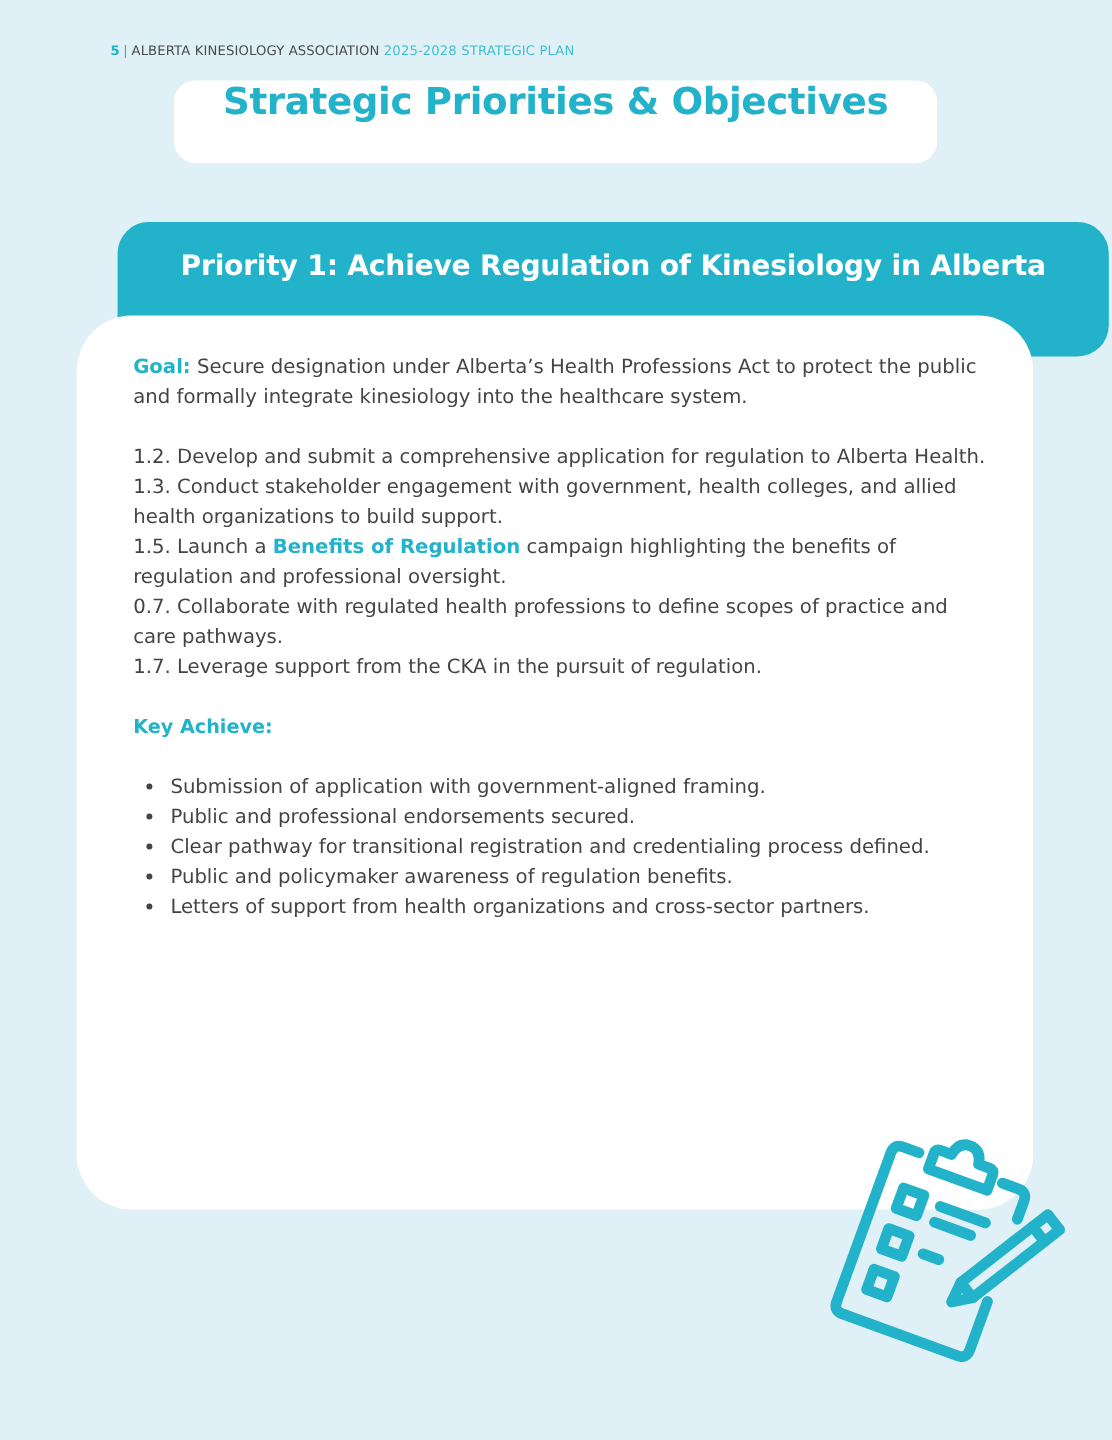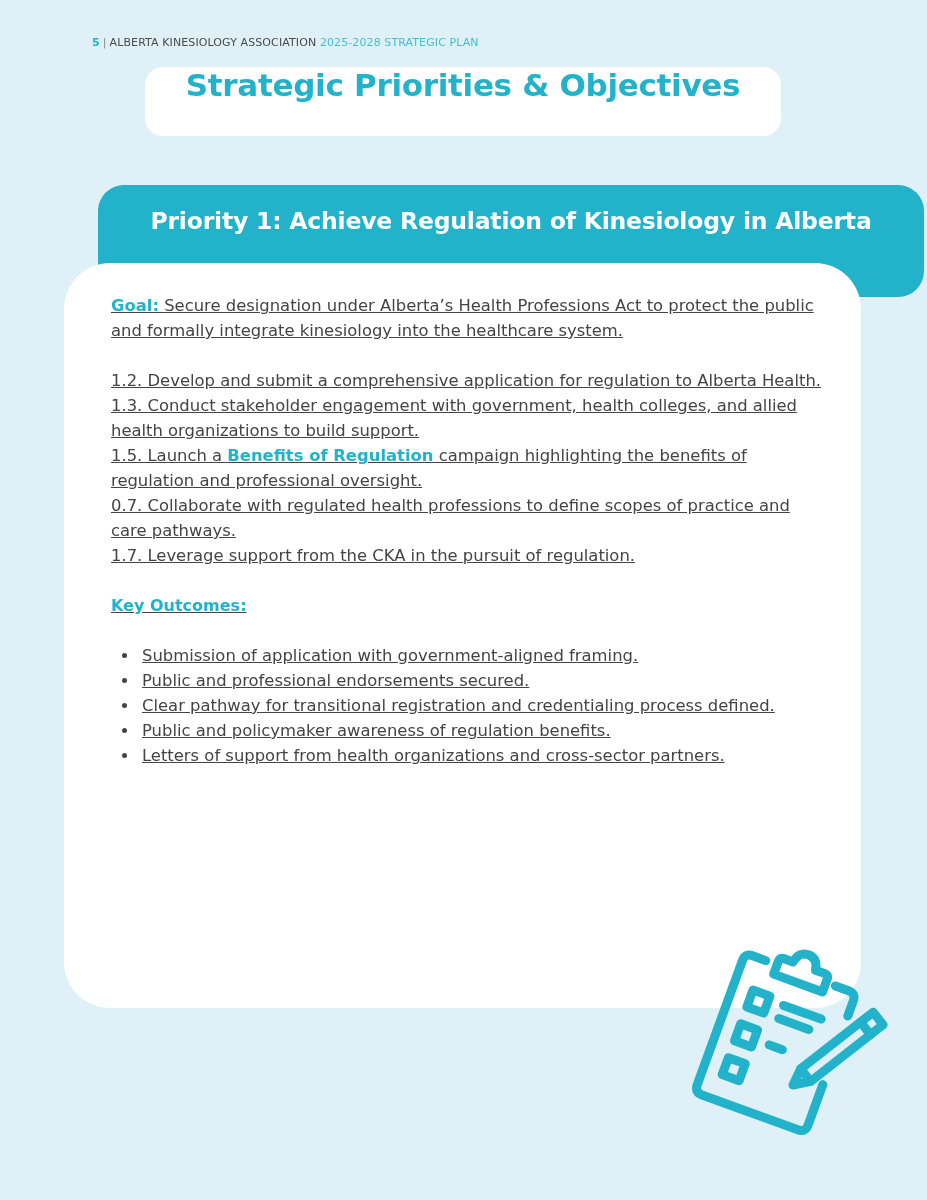--- a/index.html
+++ b/index.html
@@ -64,21 +64,20 @@
       background: #ffffff;
       border-radius: 46px;
     }
     .content-inner {
       position: absolute;
       left: 47px; top: 30px;
       width: 710px;
       font-size: 16.4px;
       line-height: 25px;
       color: #444444;
-      text-decoration: underline;
     }
     .accent { color: #22b2c9; font-weight: bold; }
     .goal { margin-bottom: 25px; }
     .section-heading {
       color: #22b2c9;
       font-weight: bold;
       font-size: 16px;
       margin-bottom: 25px;
     }
     .objectives { margin-bottom: 25px; }
@@ -124,21 +123,21 @@
 
 
     <div class="objectives">
       <div class="objective">1.2. Develop and submit a comprehensive application for regulation to Alberta Health.</div>
       <div class="objective">1.3. Conduct stakeholder engagement with government, health colleges, and allied health organizations to build support.</div>
       <div class="objective"><span>1.5. Launch a </span><span class="accent">Benefits of Regulation</span><span> campaign highlighting the benefits of regulation and professional oversight.</span></div>
       <div class="objective">0.7. Collaborate with regulated health professions to define scopes of practice and care pathways.</div>
       <div class="objective">1.7. Leverage support from the CKA in the pursuit of regulation.</div>
     </div>
 
-    <div class="section-heading">Key Outcomes:</div>
+    <div class="section-heading">Key Achieve:</div>
 
     <ul class="outcomes">
       <li><span class="bullet"></span><span>Submission of application with government-aligned framing.</span></li>
       <li><span class="bullet"></span><span>Public and professional endorsements secured.</span></li>
       <li><span class="bullet"></span><span>Clear pathway for transitional registration and credentialing process defined.</span></li>
       <li><span class="bullet"></span><span>Public and policymaker awareness of regulation benefits.</span></li>
       <li><span class="bullet"></span><span>Letters of support from health organizations and cross-sector partners.</span></li>
     </ul>
   </div>
 </div>

